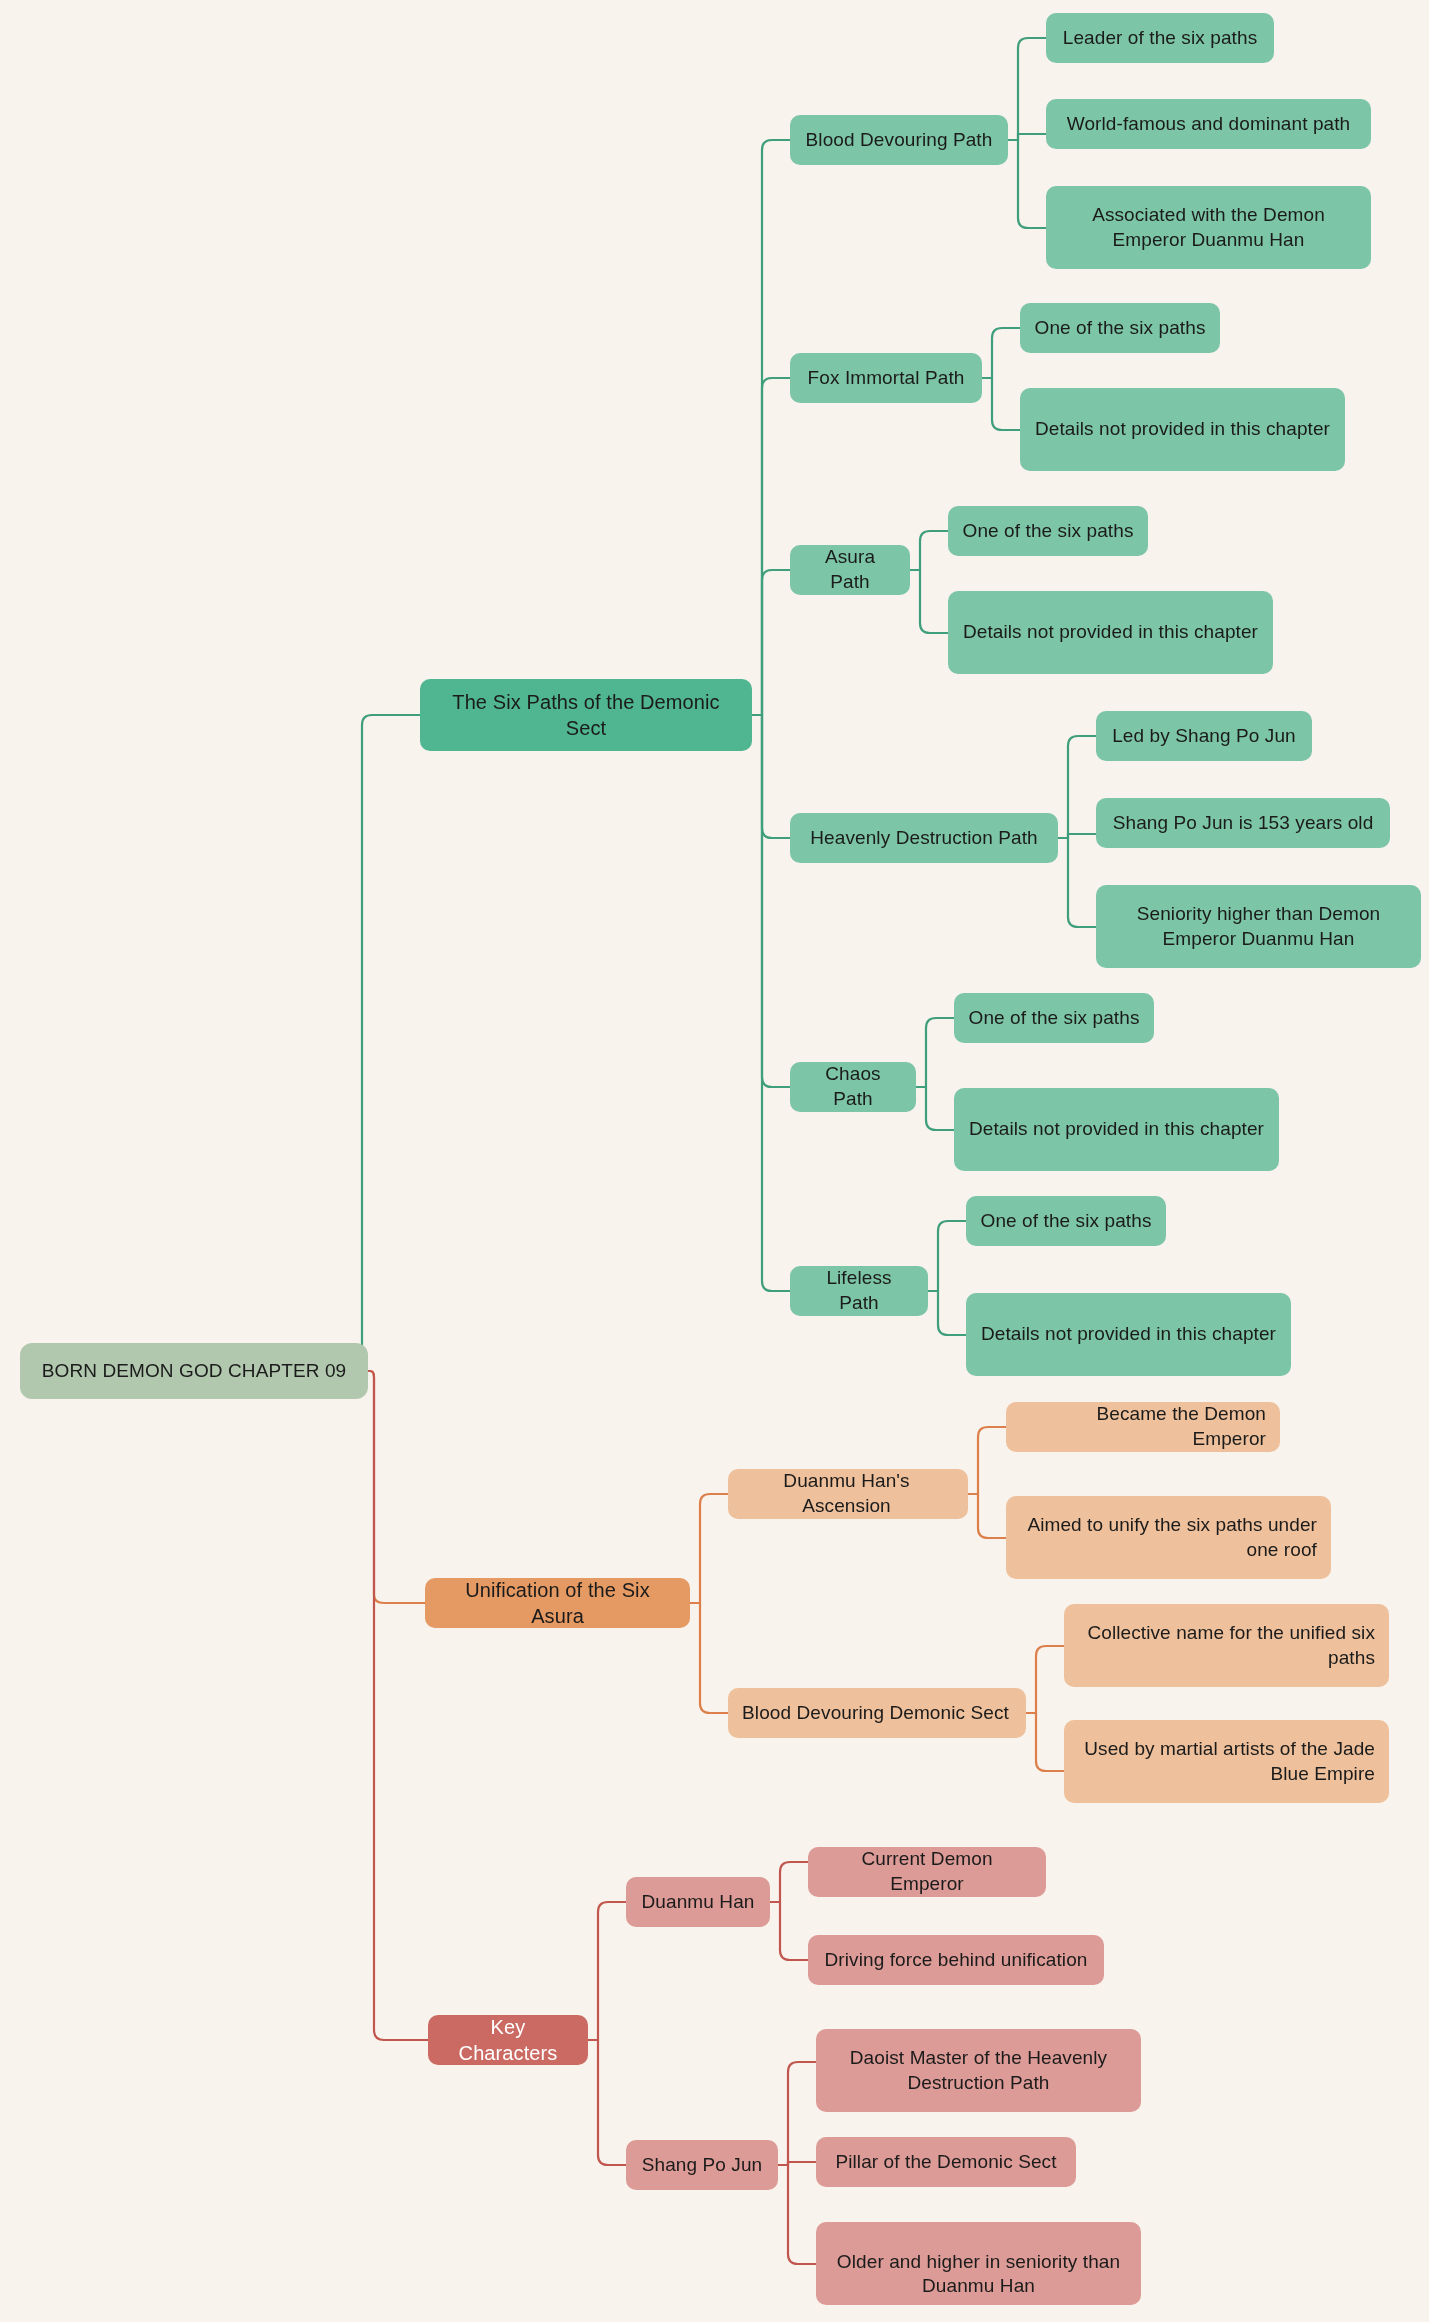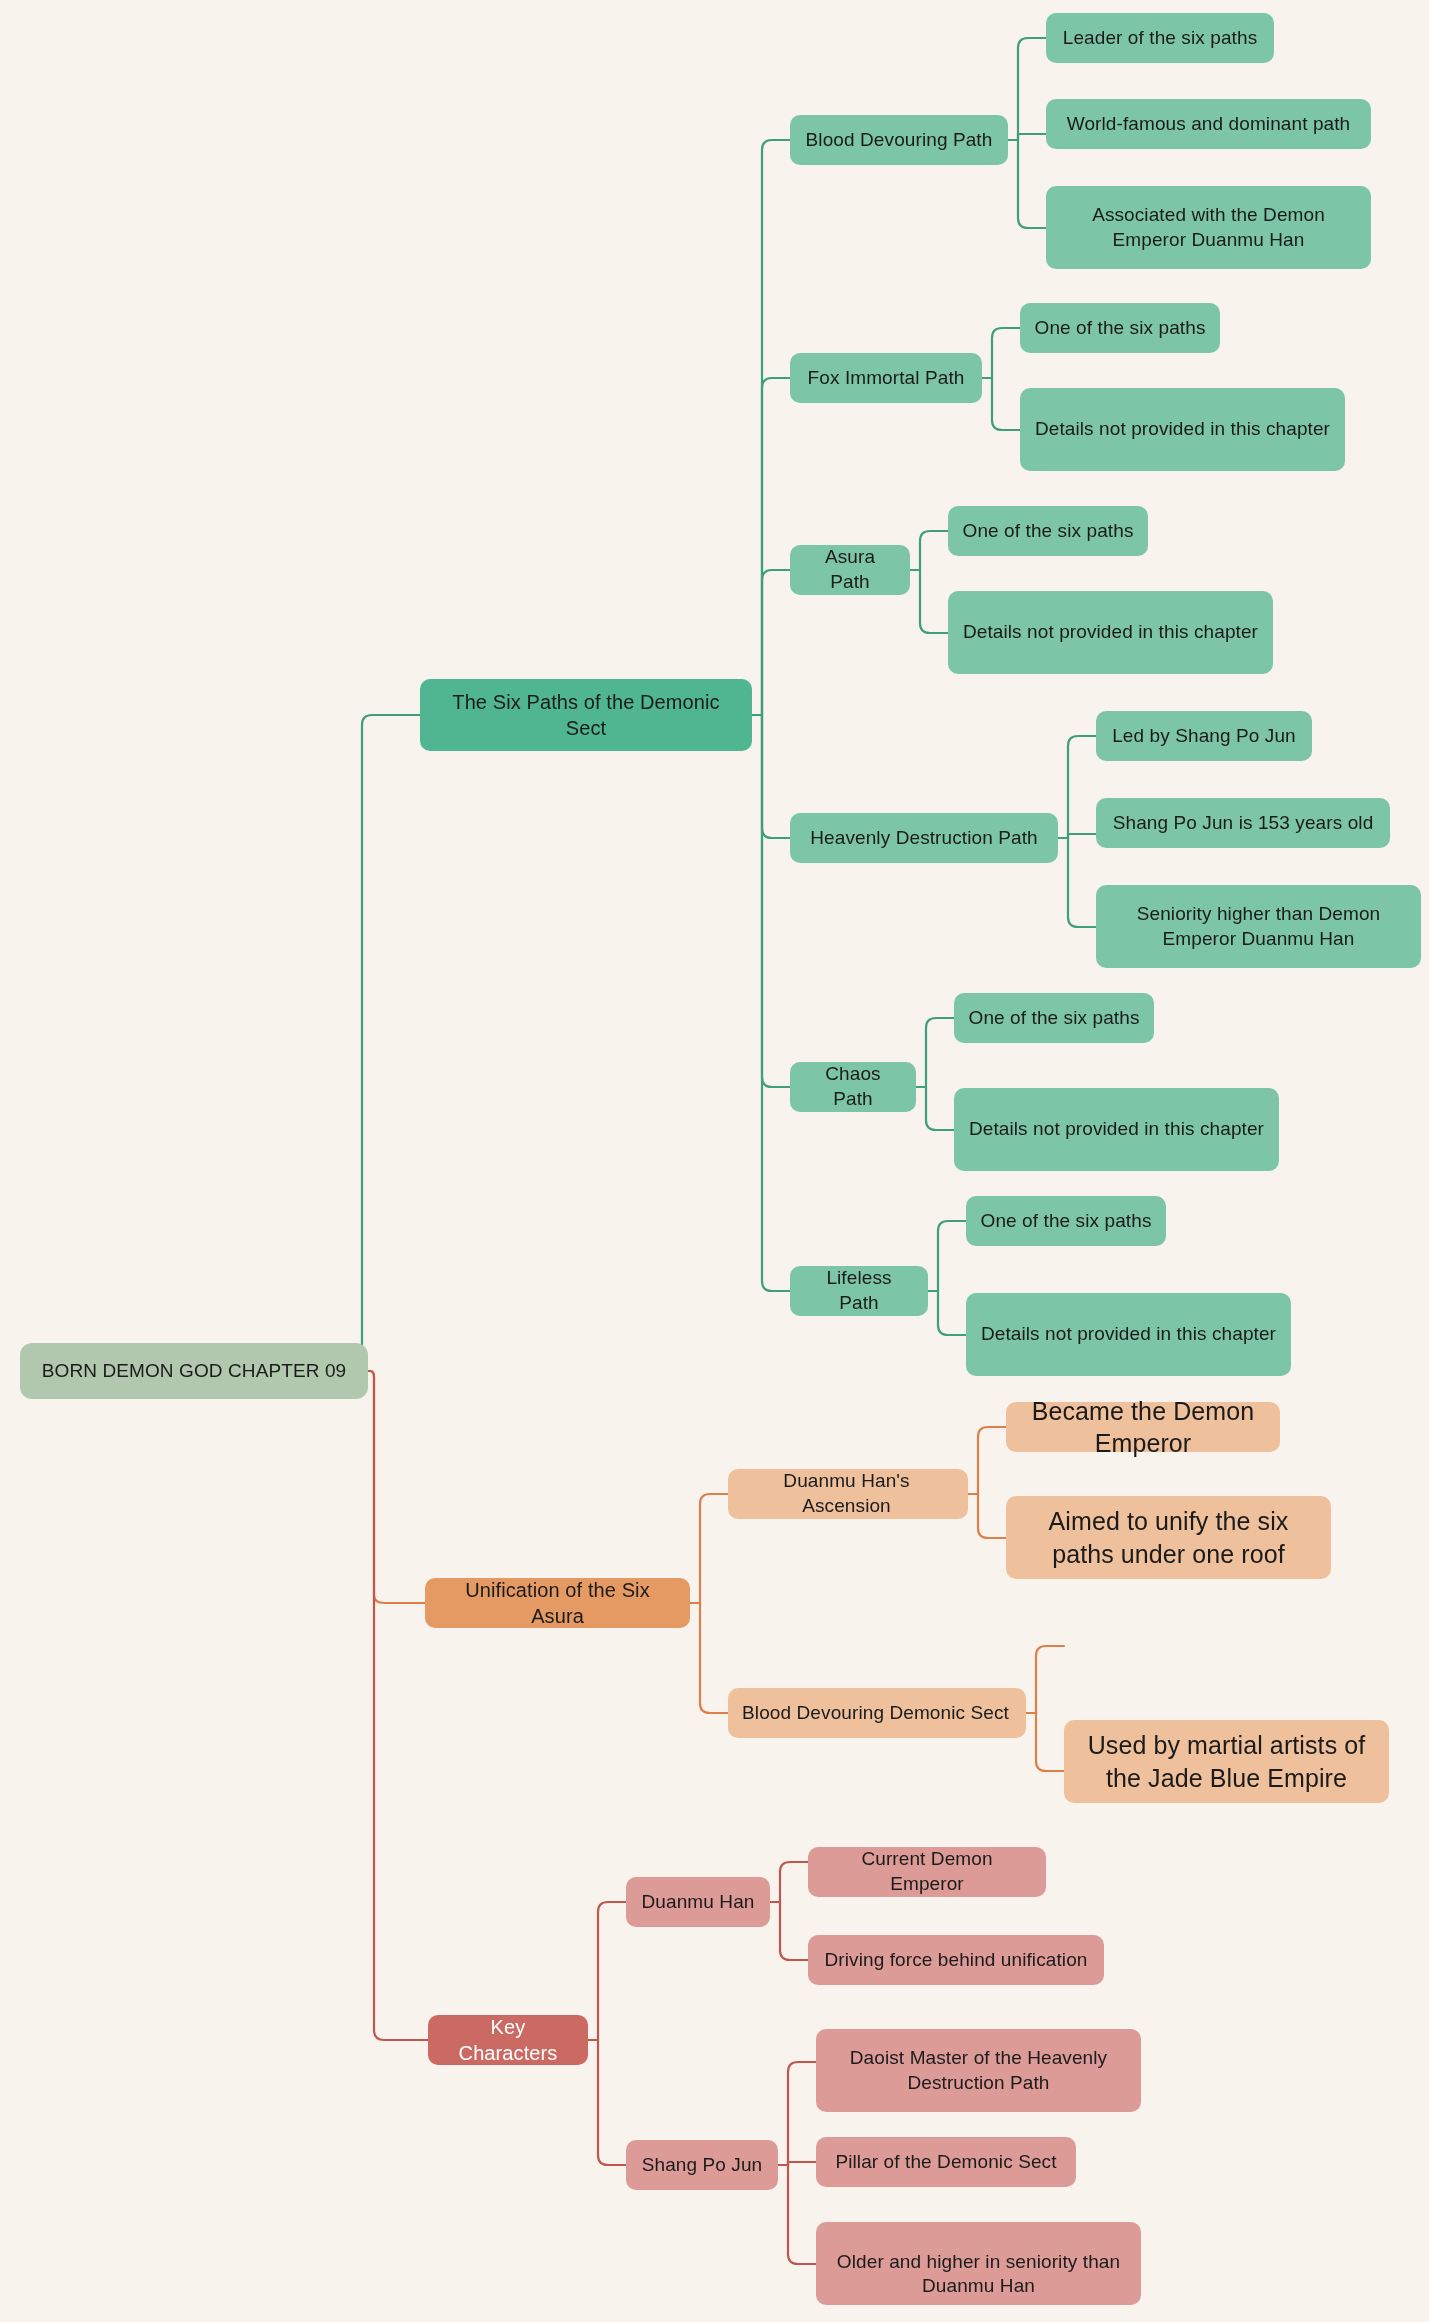--- a/index.html
+++ b/index.html
@@ -39,21 +39,21 @@
     background: #b1c8ae;
     font-size: 19px;
     border-radius: 12px;
   }
   .n-l1-green { background: #4fb691; font-size: 20px; }
   .n-l2-green { background: #7cc6a7; font-size: 19px; }
   .n-l3-green { background: #7cc6a7; font-size: 19px; }
 
   .n-l1-orange { background: #e59a63; font-size: 20px; }
   .n-l2-orange { background: #eec09b; font-size: 19px; padding-left: 11px; }
-  .n-l3-orange { background: #eec09b; font-size: 25px; }
+  .n-l3-orange { background: #eec09b; font-size: 19px; text-align: right; }
 
   .n-l1-red { background: #cb6a62; font-size: 20px; color: #ffffff; }
   .n-l2-red { background: #dc9b96; font-size: 19px; }
   .n-l3-red { background: #dc9b96; font-size: 19px; }
 </style>
 </head>
 <body>
 
 <div id="canvas">
 
@@ -243,20 +243,23 @@
   <div class="node n-l3-orange" style="left:1006px; top:1402px; width:274px; height:50px;">
     <span>Became the Demon Emperor</span>
   </div>
   <div class="node n-l3-orange" style="left:1006px; top:1496px; width:325px; height:83px;">
     <span>Aimed to unify the six paths under one roof</span>
   </div>
 
   <div class="node n-l2-orange" style="left:728px; top:1688px; width:298px; height:50px;">
     <span>Blood Devouring Demonic Sect</span>
   </div>
+  <div class="node n-l3-orange" style="left:1064px; top:1604px; width:325px; height:83px;">
+    <span>Collective name for the unified six paths</span>
+  </div>
   <div class="node n-l3-orange" style="left:1064px; top:1720px; width:325px; height:83px;">
     <span>Used by martial artists of the Jade Blue Empire</span>
   </div>
 
   <div class="node n-l1-red" style="left:428px; top:2015px; width:160px; height:50px;">
     <span>Key Characters</span>
   </div>
 
   <div class="node n-l2-red" style="left:626px; top:1877px; width:144px; height:50px;">
     <span>Duanmu Han</span>

